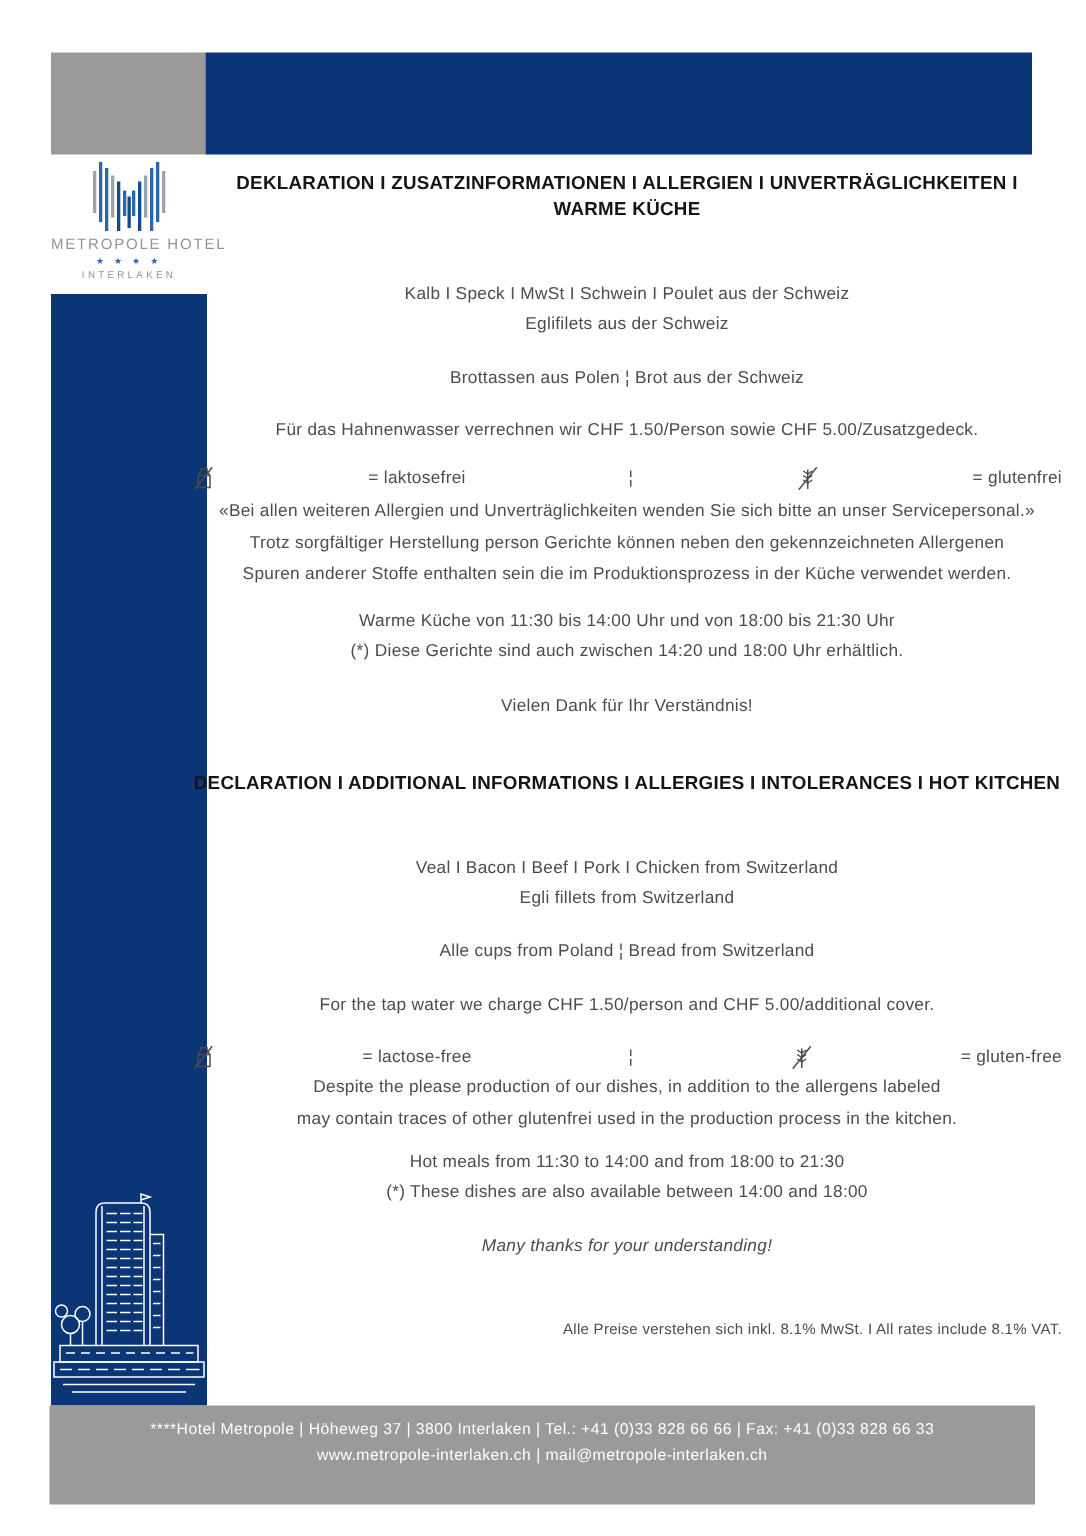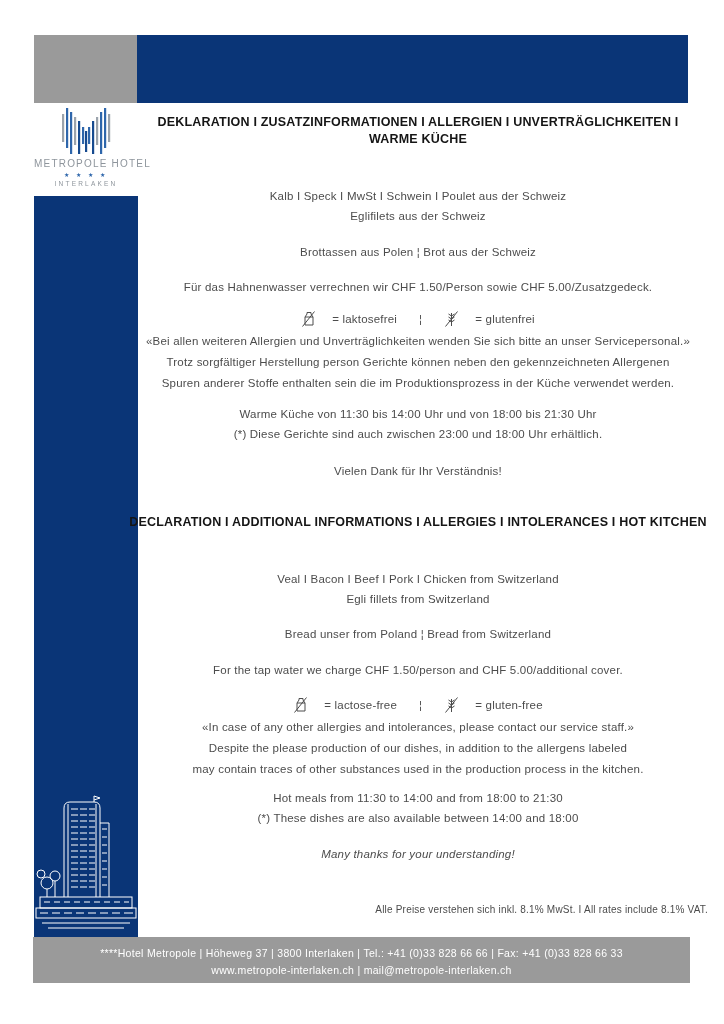--- a/index.html
+++ b/index.html
@@ -52,26 +52,26 @@
   .m-hen{margin-top:33px;}
   .m-b8{margin-top:38px;}
   .m-b9{margin-top:15px;}
   .m-b10{margin-top:16px;}
   .m-b11{margin-top:15px;}
   .m-b12{margin-top:2px;}
   .m-b13{margin-top:8px;}
   .m-b14{margin-top:16px;font-style:italic;}
   .m-b15{margin-top:39px;text-align:right;}
 
-  .legend-row{display:flex;justify-content:center;align-items:center;gap:16px;}
+  .legend-row{display:flex;justify-content:space-between;align-items:center;gap:16px;}
   .legend-icon{display:inline-block;vertical-align:middle;}
   .legend-sep{margin:0 6px;}
 
   
-  .footer{position:absolute;left:33px;top:937px;width:657px;height:46px;background:var(--bar-gray);
+  .footer{position:absolute;left:33px;top:937px;width:657px;height:66px;background:var(--bar-gray);
           color:#ffffff;text-align:center;padding-top:8px;}
   .footer p{font-size:10.5px;line-height:17px;letter-spacing:.3px;white-space:nowrap;}
 </style>
 </head>
 <body>
 
 <div class="page">
 
   <div class="topbar-gray"></div>
   <div class="topbar-blue"></div>
@@ -173,30 +173,30 @@
         </g>
       </svg>
       <span>= glutenfrei</span>
     </div>
 
     <p class="body-tight m-b5">«Bei allen weiteren Allergien und Unverträglichkeiten wenden Sie sich bitte an unser Servicepersonal.»</p>
     <p class="body-tight">Trotz sorgfältiger Herstellung person Gerichte können neben den gekennzeichneten Allergenen</p>
     <p class="body-tight">Spuren anderer Stoffe enthalten sein die im Produktionsprozess in der Küche verwendet werden.</p>
 
     <p class="body-line m-b6">Warme Küche von 11:30 bis 14:00 Uhr und von 18:00 bis 21:30 Uhr</p>
-    <p class="body-line">(*) Diese Gerichte sind auch zwischen 23:00 und 18:00 Uhr erhältlich.</p>
+    <p class="body-line">(*) Diese Gerichte sind auch zwischen 14:20 und 18:00 Uhr erhältlich.</p>
 
     <p class="body-line m-b7">Vielen Dank für Ihr Verständnis!</p>
 
     <p class="heading m-hen">DECLARATION I ADDITIONAL INFORMATIONS I ALLERGIES I INTOLERANCES I HOT KITCHEN</p>
 
     <p class="body-line m-b8">Veal I Bacon I Beef I Pork I Chicken from Switzerland</p>
     <p class="body-line">Egli fillets from Switzerland</p>
 
-    <p class="body-line m-b9">Bread unser from Poland ¦ Bread from Switzerland</p>
+    <p class="body-line m-b9">Alle cups from Poland ¦ Bread from Switzerland</p>
 
     <p class="body-line m-b10">For the tap water we charge CHF 1.50/person and CHF 5.00/additional cover.</p>
 
     <div class="legend-row body-line m-b11">
       <svg class="legend-icon" width="15" height="16" viewBox="0 0 15 16">
         <g stroke="#4c4c4c" fill="none" stroke-width="1">
           <path d="M4 6 L4 14 L12 14 L12 6 L10 3 L10 1.5 L6 1.5 L6 3 Z"></path>
           <path d="M4 6 L12 6"></path>
           <path d="M1.5 15.5 L13.5 0.5"></path>
         </g>
@@ -208,23 +208,22 @@
           <path d="M7.5 2 L7.5 15"></path>
           <path d="M7.5 5 L4.5 3 M7.5 5 L10.5 3"></path>
           <path d="M7.5 8 L4.5 6 M7.5 8 L10.5 6"></path>
           <path d="M7.5 11 L4.5 9 M7.5 11 L10.5 9"></path>
           <path d="M1.5 15.5 L13.5 0.5"></path>
         </g>
       </svg>
       <span>= gluten-free</span>
     </div>
 
-    <p class="body-tight m-b12">«In case of any other allergies and intolerances, please contact our service staff.»</p>
     <p class="body-tight">Despite the please production of our dishes, in addition to the allergens labeled</p>
-    <p class="body-tight">may contain traces of other substances used in the production process in the kitchen.</p>
+    <p class="body-tight">may contain traces of other glutenfrei used in the production process in the kitchen.</p>
 
     <p class="body-line m-b13">Hot meals from 11:30 to 14:00 and from 18:00 to 21:30</p>
     <p class="body-line">(*) These dishes are also available between 14:00 and 18:00</p>
 
     <p class="body-line m-b14">Many thanks for your understanding!</p>
 
     <p class="small-line m-b15">Alle Preise verstehen sich inkl. 8.1% MwSt. I All rates include 8.1% VAT.</p>
   </div>
 
   <div class="footer">

